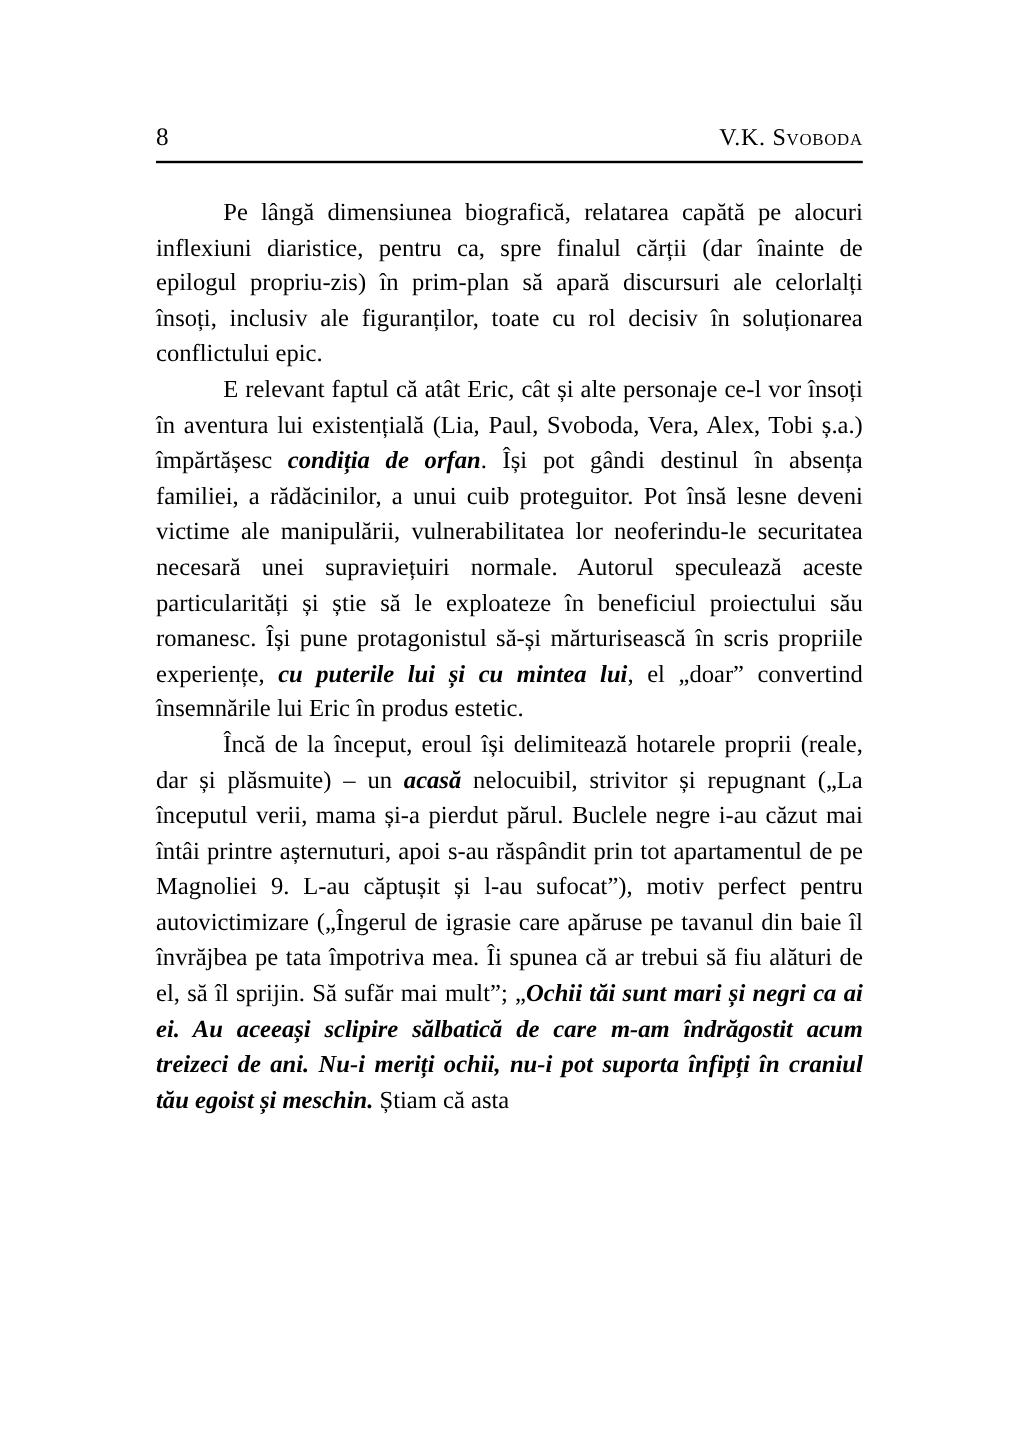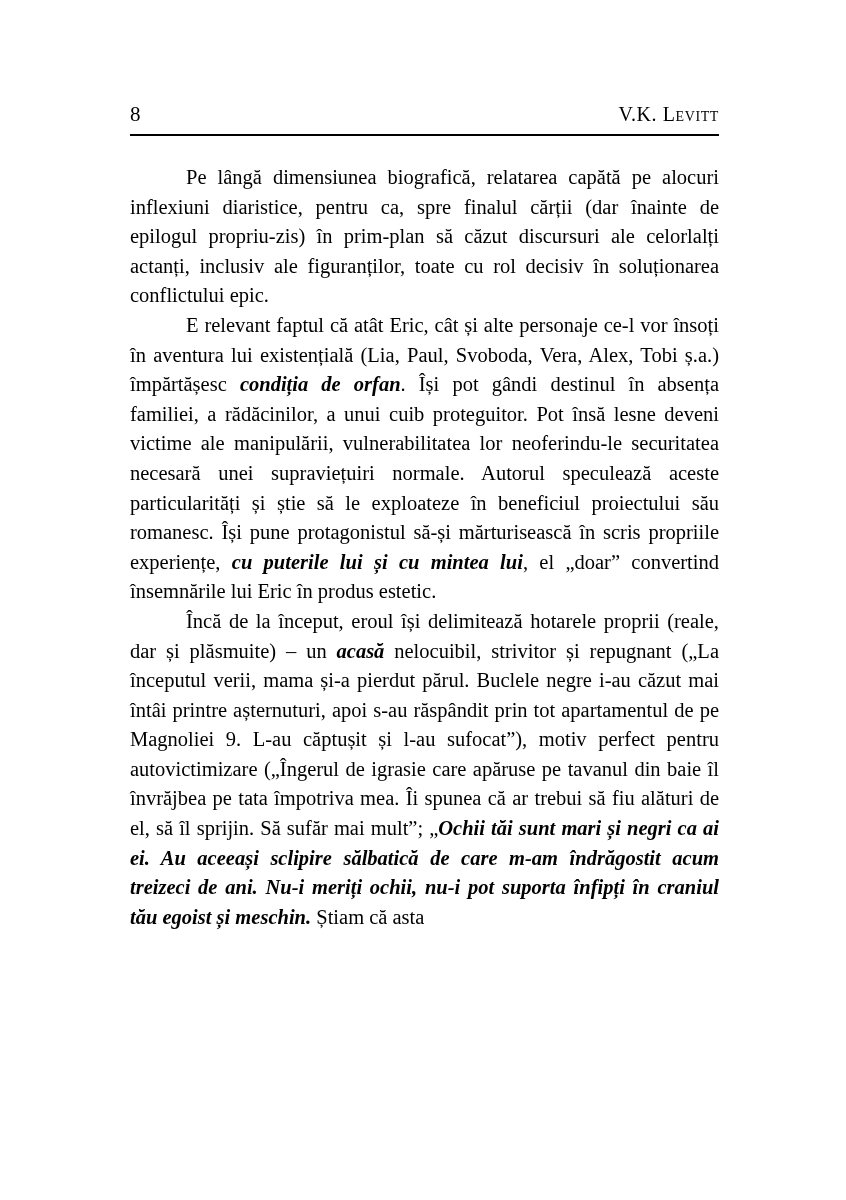--- a/index.html
+++ b/index.html
@@ -51,21 +51,21 @@
     font-style: italic;
     font-weight: bold;
   }
 </style>
 </head>
 <body>
 
 <div class="page">
   <div class="header">
     <span class="page-number">8</span>
-    <span class="running-head">V.K. Levitt</span>
+    <span class="running-head">V.K. Svoboda</span>
   </div>
   <hr class="rule">
   <div class="body-text" id="body-text">
-      <p><span>Pe lângă dimensiunea biografică, relatarea capătă pe alocuri inflexiuni diaristice, pentru ca, spre finalul cărții (dar înainte de epilogul propriu-zis) în prim-plan să căzut discursuri ale celorlalți actanți, inclusiv ale figuranților, toate cu rol decisiv în soluționarea conflictului epic.</span></p>
+      <p><span>Pe lângă dimensiunea biografică, relatarea capătă pe alocuri inflexiuni diaristice, pentru ca, spre finalul cărții (dar înainte de epilogul propriu-zis) în prim-plan să apară discursuri ale celorlalți însoți, inclusiv ale figuranților, toate cu rol decisiv în soluționarea conflictului epic.</span></p>
       <p><span>E relevant faptul că atât Eric, cât și alte personaje ce-l vor însoți în aventura lui existențială (Lia, Paul, Svoboda, Vera, Alex, Tobi ș.a.) împărtășesc </span><span class="italic">condiția de orfan</span><span>. Își pot gândi destinul în absența familiei, a rădăcinilor, a unui cuib proteguitor. Pot însă lesne deveni victime ale manipulării, vulnerabilitatea lor neoferindu-le securitatea necesară unei supraviețuiri normale. Autorul speculează aceste particularități și știe să le exploateze în beneficiul proiectului său romanesc. Își pune protagonistul să-și mărturisească în scris propriile experiențe, </span><span class="italic">cu puterile lui și cu mintea lui</span><span>, el „doar” convertind însemnările lui Eric în produs estetic.</span></p>
       <p><span>Încă de la început, eroul își delimitează hotarele proprii (reale, dar și plăsmuite) – un </span><span class="italic">acasă</span><span> nelocuibil, strivitor și repugnant („La începutul verii, mama și-a pierdut părul. Buclele negre i-au căzut mai întâi printre așternuturi, apoi s-au răspândit prin tot apartamentul de pe Magnoliei 9. L-au căptușit și l-au sufocat”), motiv perfect pentru autovictimizare („Îngerul de igrasie care apăruse pe tavanul din baie îl învrăjbea pe tata împotriva mea. Îi spunea că ar trebui să fiu alături de el, să îl sprijin. Să sufăr mai mult”; „</span><span class="italic">Ochii tăi sunt mari și negri ca ai ei. Au aceeași sclipire sălbatică de care m-am îndrăgostit acum treizeci de ani. Nu-i meriți ochii, nu-i pot suporta înfipți în craniul tău egoist și meschin.</span><span> Știam că asta</span></p>
     </div>
 </div>
 
 </body></html>

